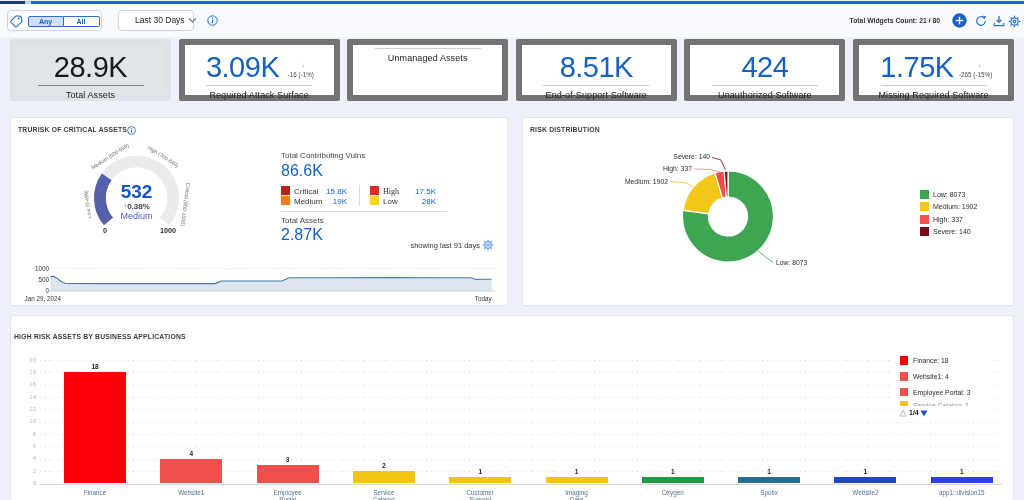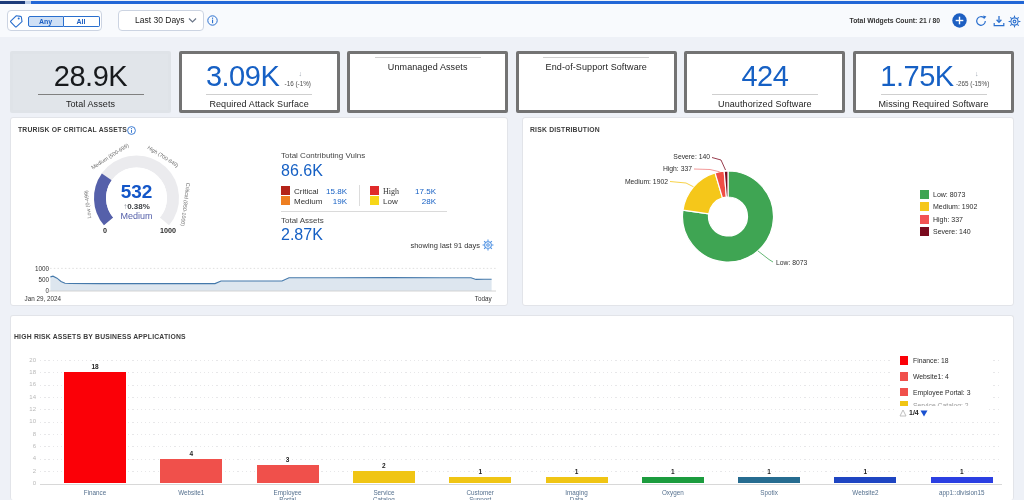--- a/index.html
+++ b/index.html
@@ -1,21 +1,21 @@
 <!DOCTYPE html>
 <html><head>
 <meta charset="utf-8">
 <style>
   * { margin:0; padding:0; box-sizing:border-box; }
   html,body { width:1024px; height:500px; overflow:hidden; }
   body { font-family:"Liberation Sans", sans-serif; background:#eef1f7; position:relative; }
   .abs { position:absolute; }
   .panel { position:absolute; background:#fff; border:1px solid #e2e4e9; border-radius:3px; }
   .ptitle { position:absolute; font-size:6.8px; font-weight:bold; color:#3c3c3c; letter-spacing:0.2px; }
-  .card { position:absolute; top:39px; width:161px; height:62px; background:#fff; border:3px solid #737373; border-radius:2px; text-align:center;margin-top:12px; }
+  .card { position:absolute; top:39px; width:161px; height:62px; background:#fff; border:6px solid #737373; border-radius:2px; text-align:center; }
   .num { font-size:29px; line-height:30px; color:#1660c4; letter-spacing:-0.5px; margin-top:6.5px; }
   .divider { height:1px; background:#cfcfcf; margin:3px auto 0 auto; width:106px; }
   .clabel { font-size:9px; color:#1d1d1d; margin-top:4px; font-weight:500; letter-spacing:0.1px; }
   .delta { position:absolute; font-size:6.3px; color:#4c4c4c; }
   .darr { position:absolute; font-size:7px; color:#9aa3ae; }
 </style>
 </head>
 <body>
 
 <div class="abs" style="left:0;top:1px;width:1024px;height:2.5px;background:#2166d6;"></div>
@@ -25,21 +25,21 @@
 <div class="abs" style="left:0;top:3.5px;width:1024px;height:33px;background:#f8fafd;"></div>
 
 <div class="abs" style="left:7px;top:10px;width:95px;height:21px;background:#fff;border:1px solid #ccd4e2;border-radius:4px;"></div>
 <svg class="abs" style="left:9px;top:14px;" width="14" height="14" viewBox="0 0 14 14">
   <path d="M7.2 1.8 L11.6 2.4 a0.9 0.9 0 0 1 0.8 0.8 L13 7.6 L7.6 12.6 a1 1 0 0 1 -1.4 0 L1.9 8.2 a1 1 0 0 1 0 -1.4 Z" fill="none" stroke="#2a6fce" stroke-width="1.1"></path>
   <circle cx="9.7" cy="4.6" r="1" fill="#2a6fce"></circle>
 </svg>
 <div class="abs" style="left:27.5px;top:16px;width:36px;height:11px;background:#cfe0f6;border:1px solid #2a6fce;border-radius:2px 0 0 2px;font-size:7px;font-weight:bold;color:#1d5fc2;text-align:center;line-height:10px;">Any</div>
 <div class="abs" style="left:63.5px;top:16px;width:36px;height:11px;background:#fff;border:1px solid #2a6fce;border-left:none;border-radius:0 2px 2px 0;font-size:7px;font-weight:bold;color:#1d5fc2;text-align:center;line-height:10px;">All</div>
 
-<div class="abs" style="left:118px;top:10px;width:86px;height:21px;background:#fff;border:1px solid #ccd4e2;border-radius:4px;font-size:8.5px;color:#222;font-weight:500;line-height:19px;padding-left:16px;">Last 30 Days</div>
+<div class="abs" style="left:118px;top:10px;width:76px;height:21px;background:#fff;border:1px solid #ccd4e2;border-radius:4px;font-size:8.5px;color:#222;font-weight:500;line-height:19px;padding-left:16px;">Last 30 Days</div>
 <svg class="abs" style="left:188px;top:17px;" width="9" height="7" viewBox="0 0 9 7">
     <polyline points="1,1.5 4.5,5 8,1.5" fill="none" stroke="#6b7688" stroke-width="1.2"></polyline>
   </svg>
 <svg class="abs" style="left:207px;top:15px;" width="11" height="11" viewBox="0 0 11 11">
     <circle cx="5.5" cy="5.5" r="4.7" fill="none" stroke="#2a6fce" stroke-width="1"></circle>
     <rect x="5" y="4.6" width="1.1" height="3.6" fill="#2a6fce"></rect>
     <rect x="5" y="2.6" width="1.1" height="1.2" fill="#2a6fce"></rect>
   </svg>
 
 <div class="abs" style="left:700px;top:17px;width:240px;text-align:right;font-size:6.8px;font-weight:600;color:#333;">Total Widgets Count: 21 / 80</div>
@@ -84,20 +84,21 @@
   <div class="divider"></div>
   <div class="clabel">Required Attack Surface</div>
   <div class="darr" style="left:117px;top:16px;">↓</div>
   <div class="delta" style="left:103px;top:26px;">-16 (-1%)</div>
 </div>
 <div class="card" style="left:347.2px;">
   <div class="divider"></div>
   <div class="clabel">Unmanaged Assets</div>
 </div>
 <div class="card" style="left:515.8px;">
+  <div class="num">8.51K</div>
   <div class="divider"></div>
   <div class="clabel">End-of-Support Software</div>
 </div>
 <div class="card" style="left:684.4px;">
   <div class="num">424</div>
   <div class="divider"></div>
   <div class="clabel">Unauthorized Software</div>
 </div>
 <div class="card" style="left:853px;">
   <div class="num" style="margin-right:33px;">1.75K</div>

